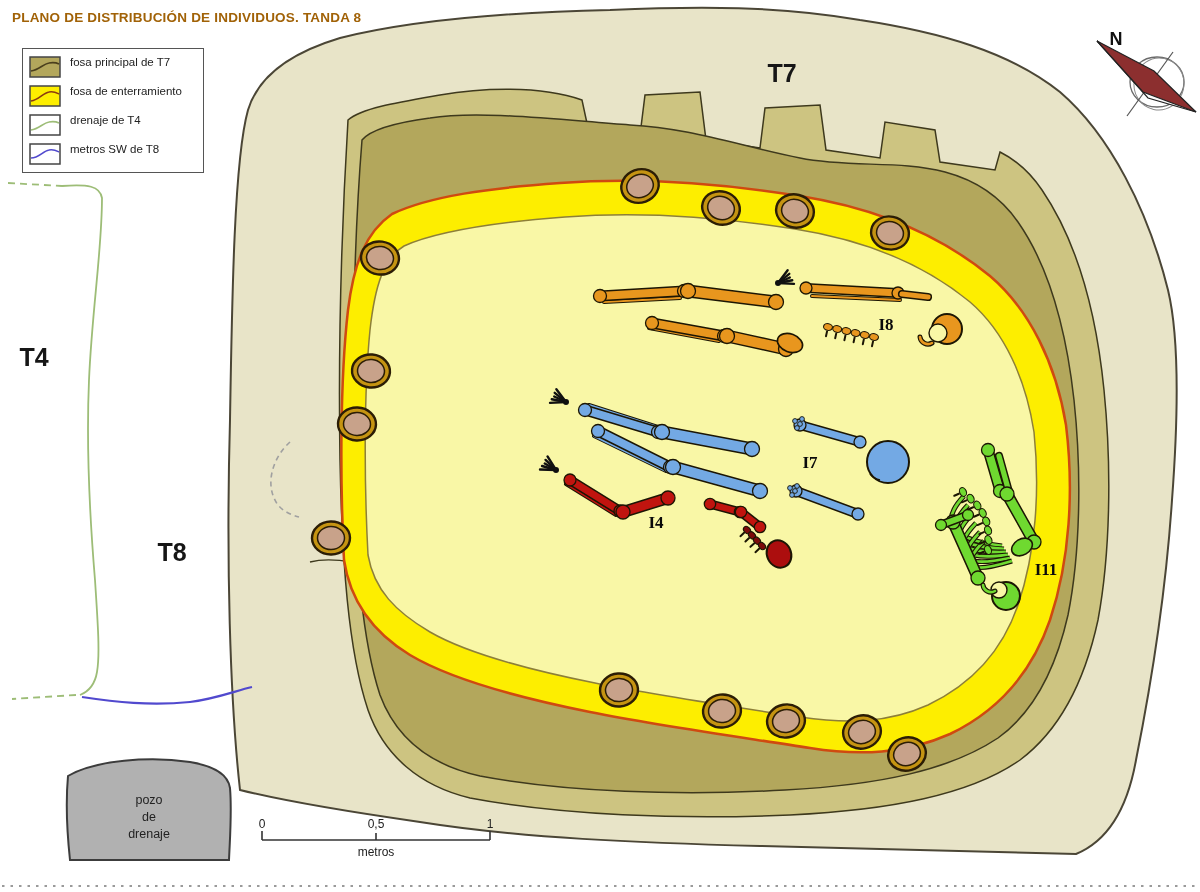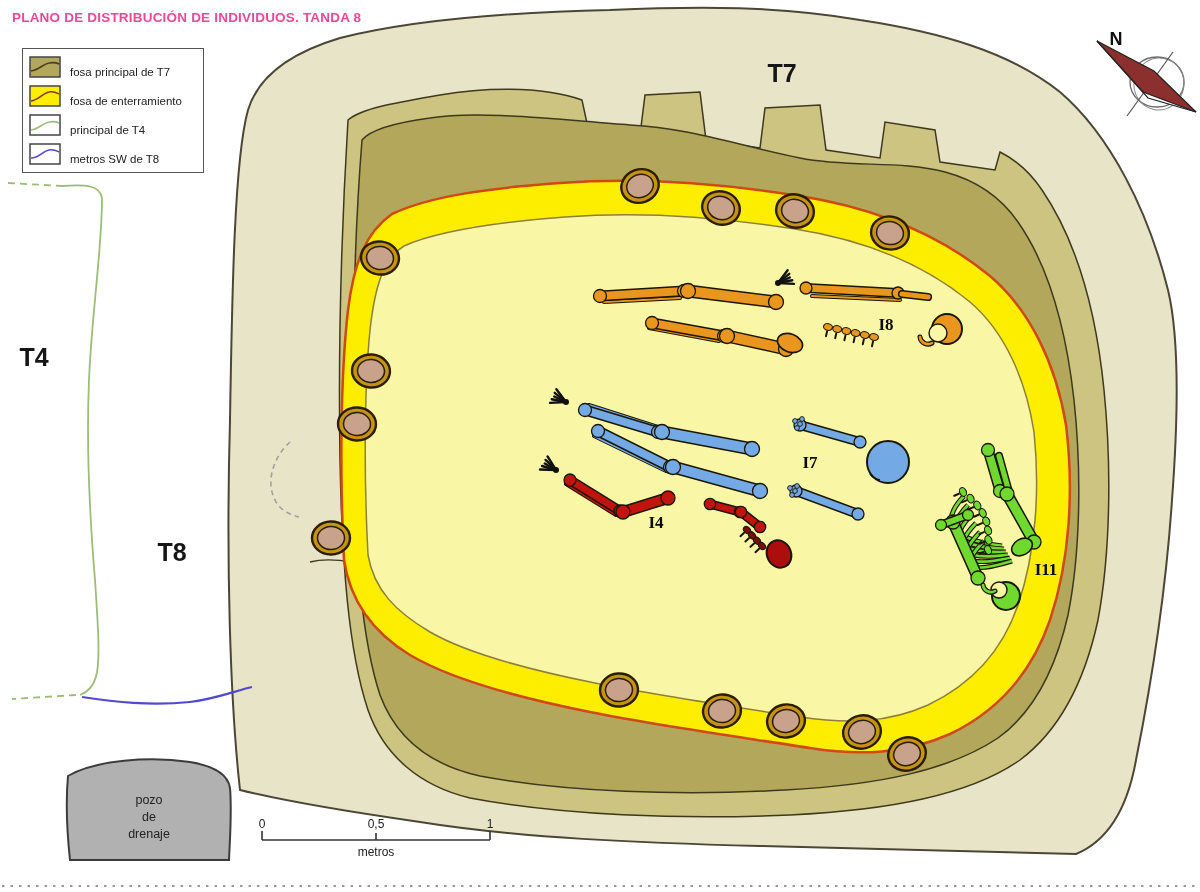--- a/index.html
+++ b/index.html
@@ -1,23 +1,23 @@
 <!DOCTYPE html>
 <html><head>
 <meta charset="utf-8">
 <style>
   html,body{margin:0;padding:0;background:#ffffff;}
   #stage{position:relative;width:1200px;height:892px;background:#ffffff;overflow:hidden;
          font-family:"Liberation Sans",sans-serif;}
   #plan{position:absolute;left:0;top:0;}
-  #title{position:absolute;left:12px;top:10px;font-size:13.5px;font-weight:bold;color:#ec4899;
+  #title{position:absolute;left:12px;top:10px;font-size:13.5px;font-weight:bold;color:#a16207;
          letter-spacing:.2px;}
   #legend{position:absolute;left:22px;top:48px;width:168px;border:1.5px solid #555;
           background:#fff;padding:7px 6px;display:flex;flex-direction:column;gap:7px;}
-  .lg-row{display:flex;align-items:flex-end;gap:9px;}
+  .lg-row{display:flex;align-items:flex-start;gap:9px;}
   .lg-row svg{flex:0 0 auto;display:block;}
   .lg-label{font-size:11.5px;color:#222;}
   text{user-select:none;}
   .area-lbl{font-family:"Liberation Sans",sans-serif;font-weight:bold;font-size:25px;fill:#161616;}
   .ind-lbl{font-family:"Liberation Serif",serif;font-weight:bold;font-size:17px;fill:#0a0a0a;}
   .scale-lbl{font-family:"Liberation Sans",sans-serif;font-size:12px;fill:#222;}
   .pozo-lbl{font-family:"Liberation Sans",sans-serif;font-size:12.5px;fill:#222;}
   .n-lbl{font-family:"Liberation Sans",sans-serif;font-weight:bold;font-size:18px;fill:#111;}
 </style>
 </head>
@@ -415,21 +415,21 @@
         <rect x="1" y="1" width="30" height="20" fill="#fdee00" stroke="#444" stroke-width="1.5"></rect>
         <path d="M 2,16 C 10,15 14,8 20,7 C 25,6 28,8 30,9" fill="none" stroke="#8a3a10" stroke-width="1.6"></path>
       </svg>
       <span class="lg-label">fosa de enterramiento</span>
     </div>
     <div class="lg-row">
       <svg width="32" height="22">
         <rect x="1" y="1" width="30" height="20" fill="#ffffff" stroke="#444" stroke-width="1.5"></rect>
         <path d="M 2,16 C 10,15 14,9 20,8 C 25,7 28,8 30,9" fill="none" stroke="#9dbd77" stroke-width="1.6"></path>
       </svg>
-      <span class="lg-label">principal de T4</span>
+      <span class="lg-label">drenaje de T4</span>
     </div>
     <div class="lg-row">
       <svg width="32" height="22">
         <rect x="1" y="1" width="30" height="20" fill="#ffffff" stroke="#444" stroke-width="1.5"></rect>
         <path d="M 2,15 C 10,15 14,8 20,7 C 25,6 28,8 30,9" fill="none" stroke="#5149ce" stroke-width="1.6"></path>
       </svg>
       <span class="lg-label">metros SW de T8</span>
     </div>
   </div>
 </div>

